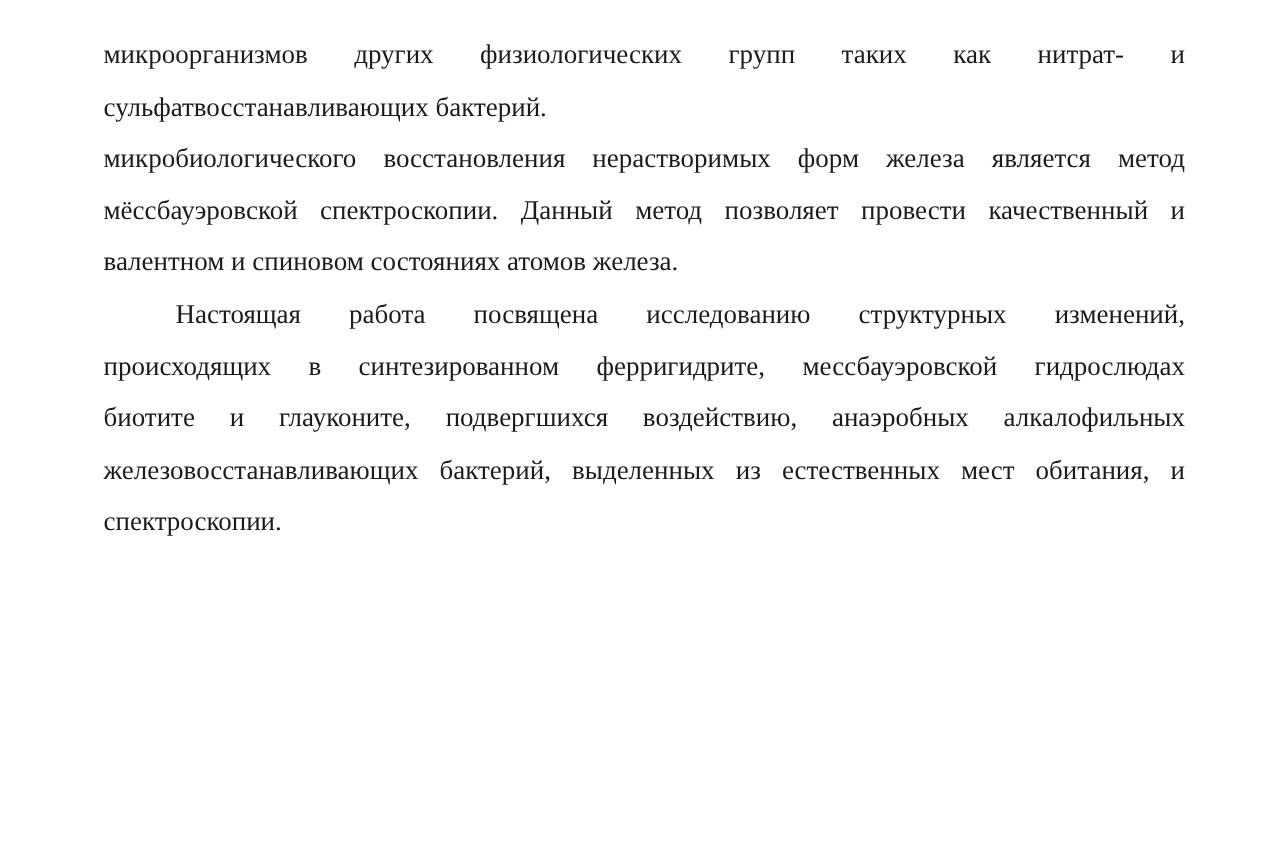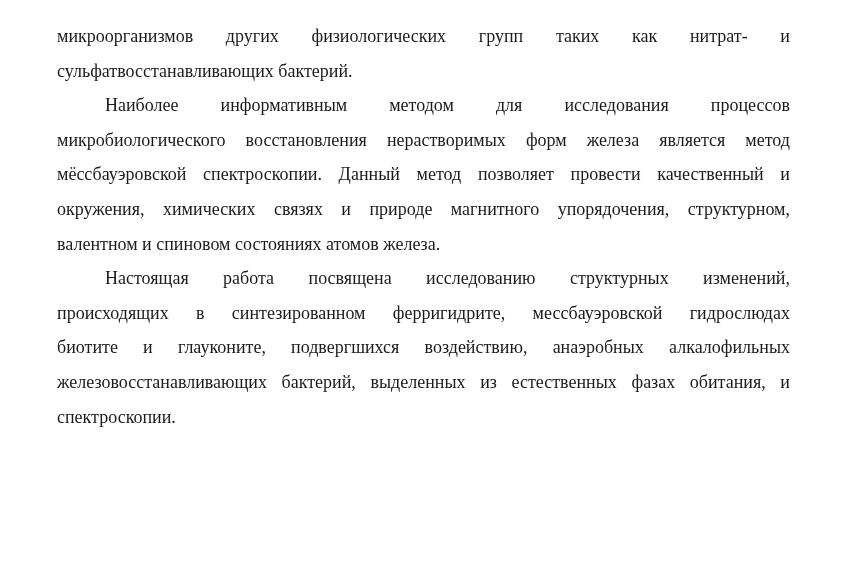--- a/index.html
+++ b/index.html
@@ -20,20 +20,21 @@
     height: 568px;
     padding: 19px 53px 0 57px;
     background: #ffffff;
   }
   .line {
     font-size: 18px;
     line-height: 34.6px;
     text-align: justify;
     text-align-last: justify;
     white-space: normal;
+    margin-left: 12px;
   }
   .line.left {
     text-align: left;
     text-align-last: left;
   }
   .line.indent {
     text-indent: 48px;
   }
   .sup {
     font-size: 12px;
@@ -42,27 +43,25 @@
   }
 </style>
 </head>
 <body>
 
 <div class="page">
 
   <div class="line">микроорганизмов других физиологических групп таких как нитрат- и</div>
   <div class="line left">сульфатвосстанавливающих бактерий.</div>
 
-  <div class="line indent">Наиболее информативным методом для исследования процессов</div>
   <div class="line">микробиологического восстановления нерастворимых форм железа является метод</div>
   <div class="line">мёссбауэровской спектроскопии. Данный метод позволяет провести качественный и</div>
-  <div class="line">окружения, химических связях и природе магнитного упорядочения, структурном,</div>
   <div class="line left">валентном и спиновом состояниях атомов железа.</div>
 
   <div class="line indent">Настоящая работа посвящена исследованию структурных изменений,</div>
   <div class="line">происходящих в синтезированном ферригидрите, мессбауэровской гидрослюдах</div>
   <div class="line">биотите и глауконите, подвергшихся воздействию, анаэробных алкалофильных</div>
-  <div class="line">железовосстанавливающих бактерий, выделенных из естественных фазах обитания, и</div>
+  <div class="line">железовосстанавливающих бактерий, выделенных из естественных мест обитания, и</div>
 
 
   <div class="line left">спектроскопии.</div>
 
 </div>
 
 </body></html>

